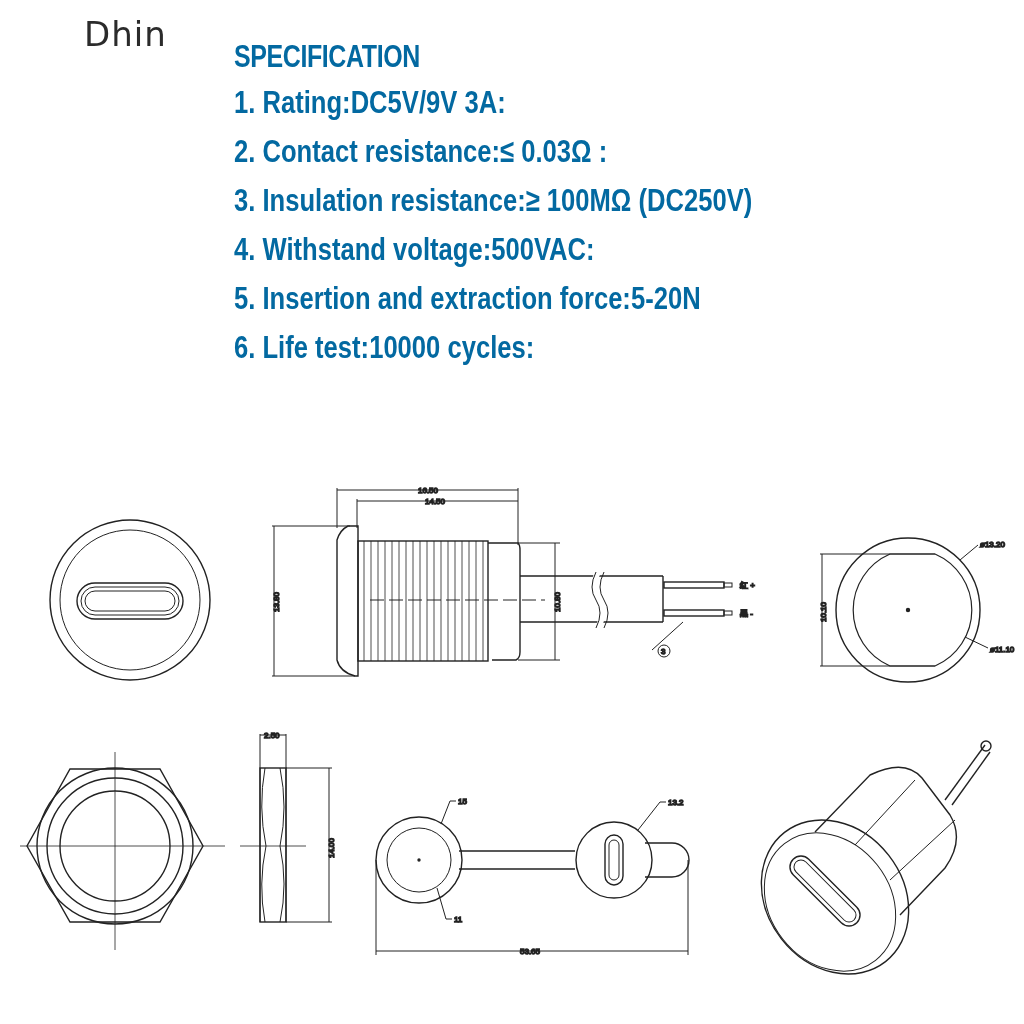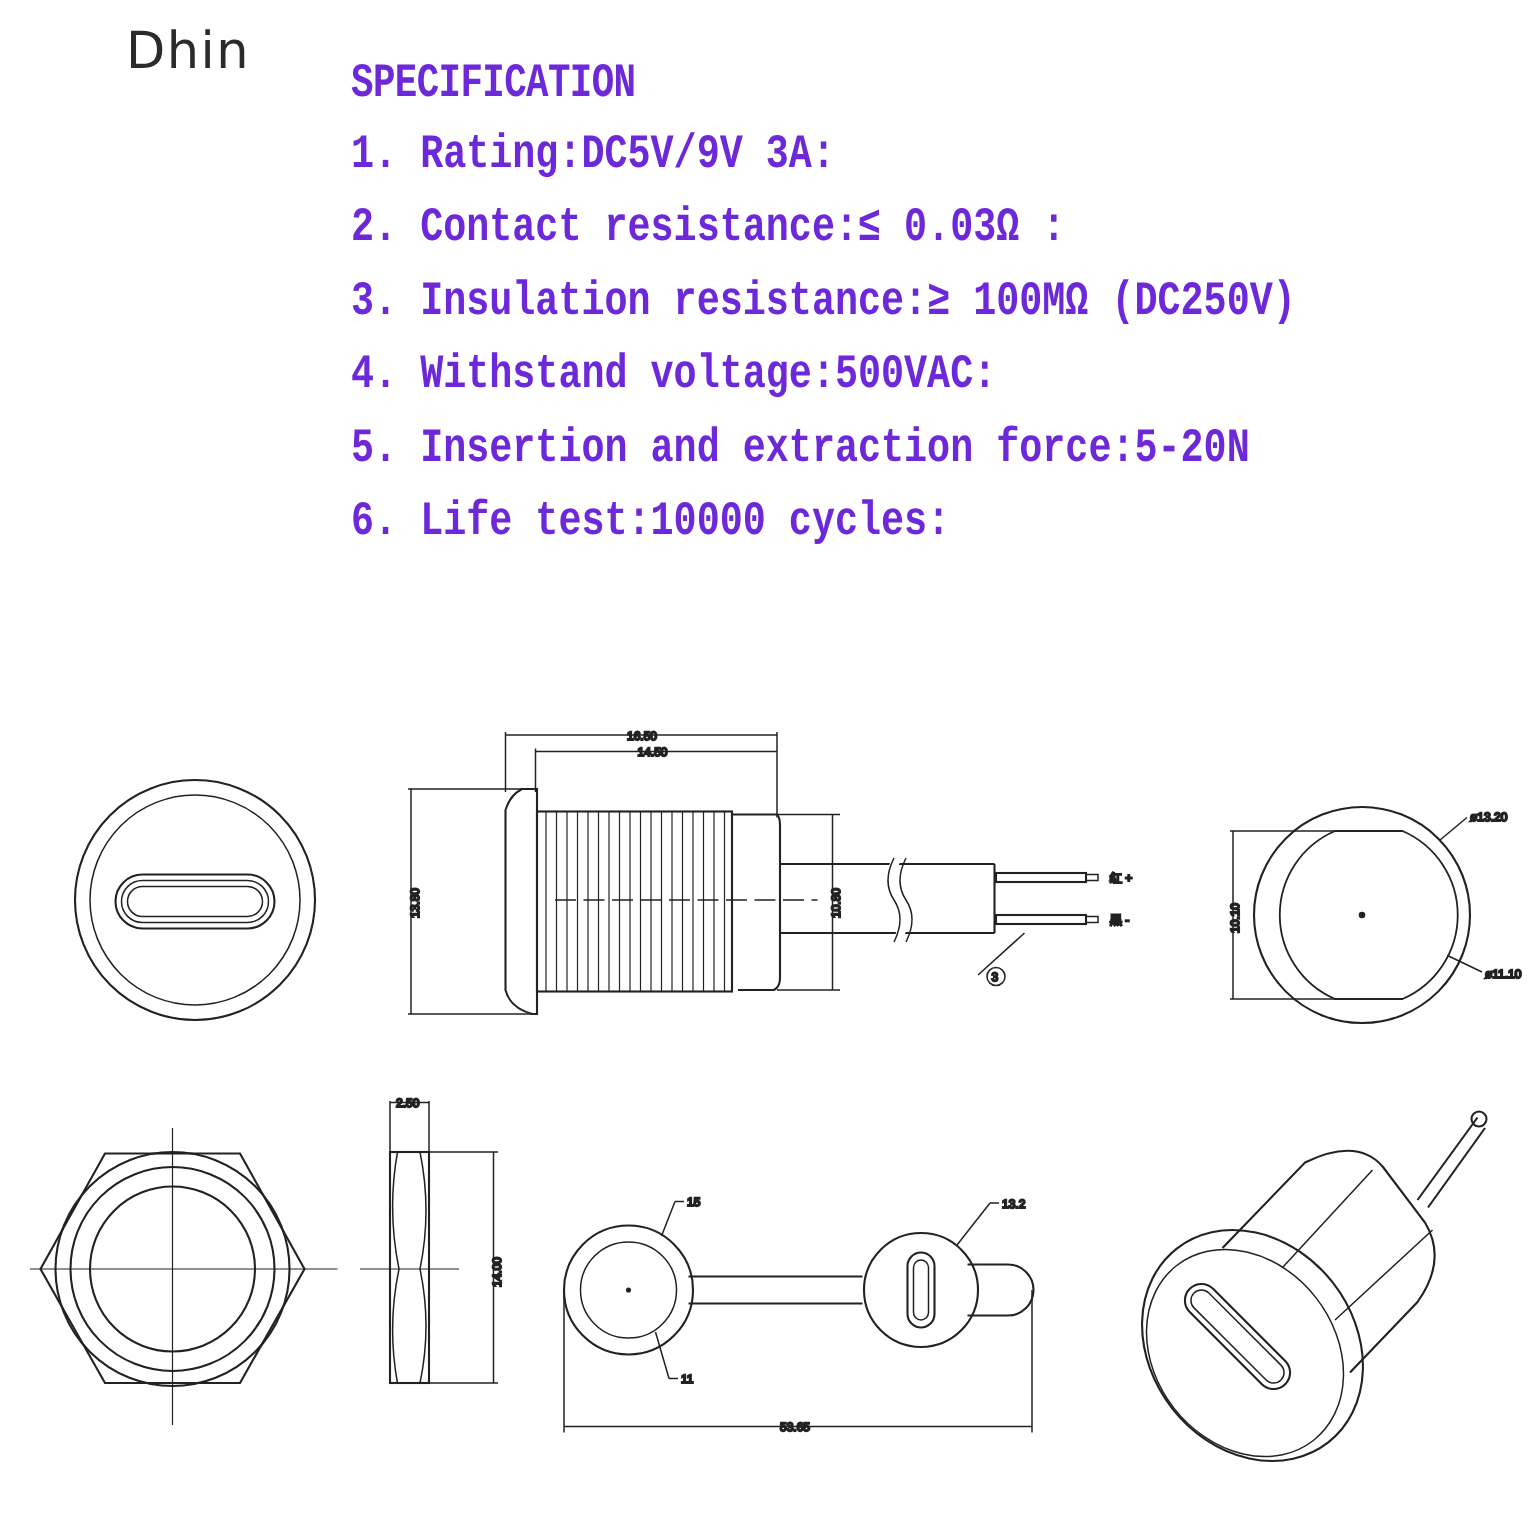--- a/index.html
+++ b/index.html
@@ -5,21 +5,21 @@
     html, body { margin: 0; padding: 0; background: #ffffff; }
     body { width: 1024px; height: 1024px; position: relative; overflow: hidden; }
     .brand {
       position: absolute; left: 57px; top: 14px;
       font-family: "DejaVu Sans", sans-serif; font-size: 34px; color: #2b2b2b;
       letter-spacing: 1px;
       margin-left: 27px;
     }
     .spec {
       position: absolute; left: 234px; top: 34px;
-      font-family: Liberation Mono, monospace; font-weight: bold; color: #6d28d9;
+      font-family: Liberation Sans, sans-serif; font-weight: bold; color: #0369a1;
     }
     .spec-title { font-size: 32px; transform: scaleX(0.78); transform-origin: left; white-space: nowrap; height: 44px; line-height: 44px; letter-spacing: -0.5px; }
     .spec-line { font-size: 32px; transform: scaleX(0.80); transform-origin: left; white-space: nowrap; height: 49px; line-height: 49px; }
     svg.drawing { position: absolute; left: 0; top: 0; }
     .dim { font-family: "Liberation Sans", sans-serif; font-size: 8px; fill: #333; }
   </style>
 </head>
 <body>
 
 <div class="brand">Dhin</div>

